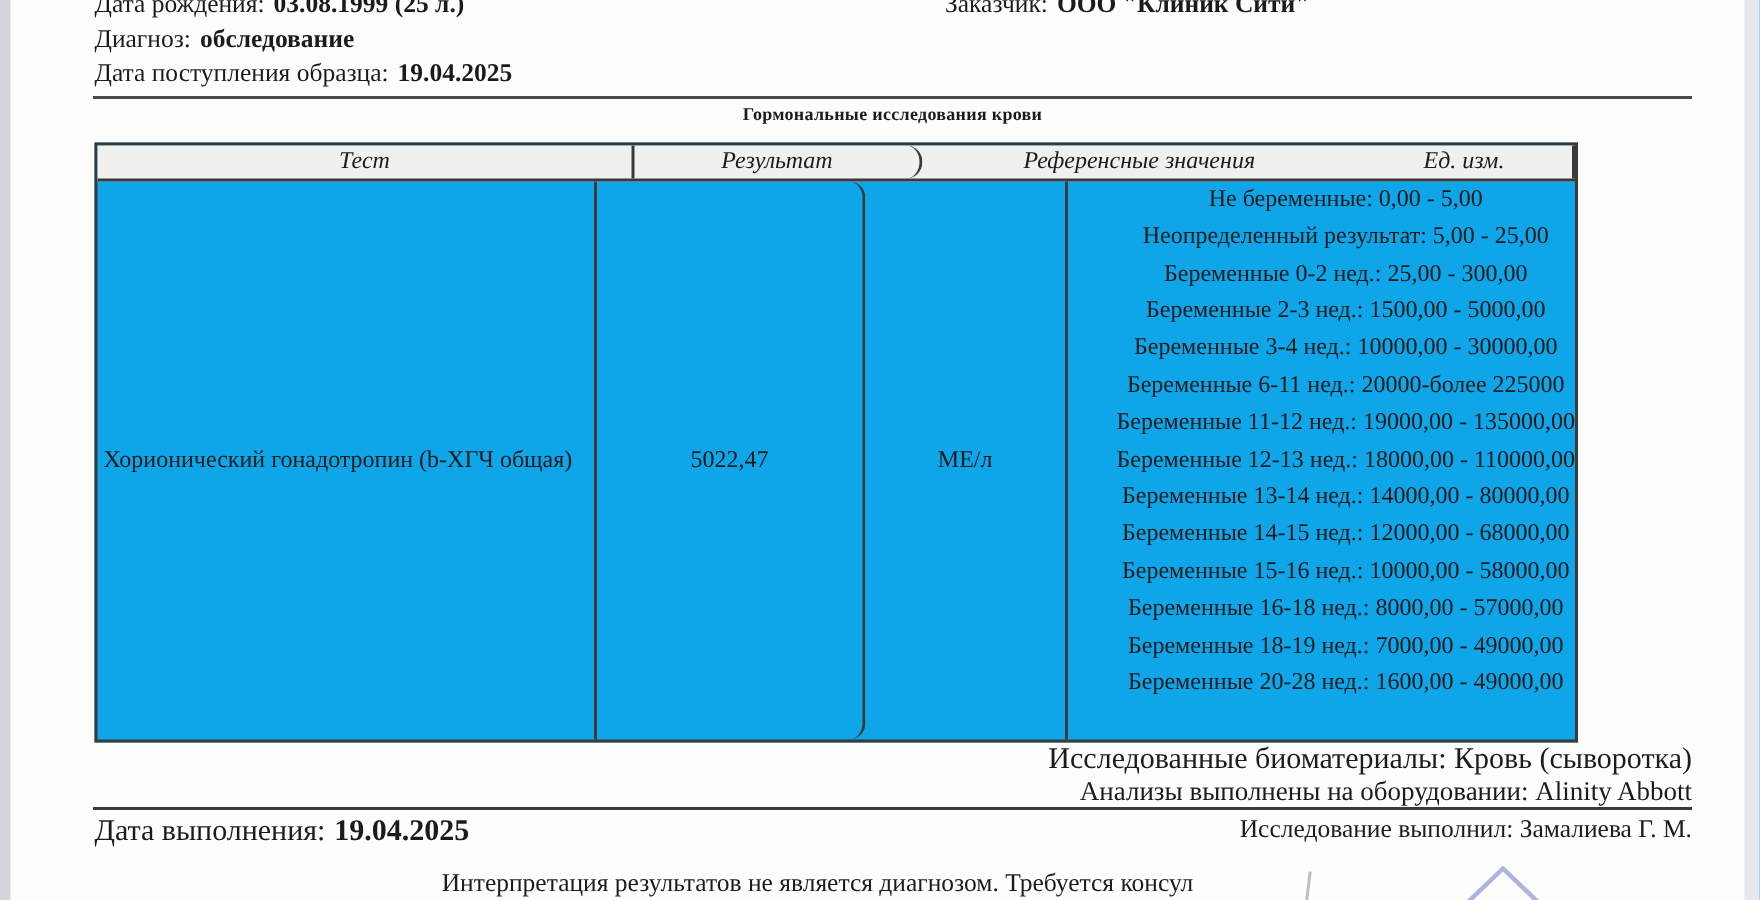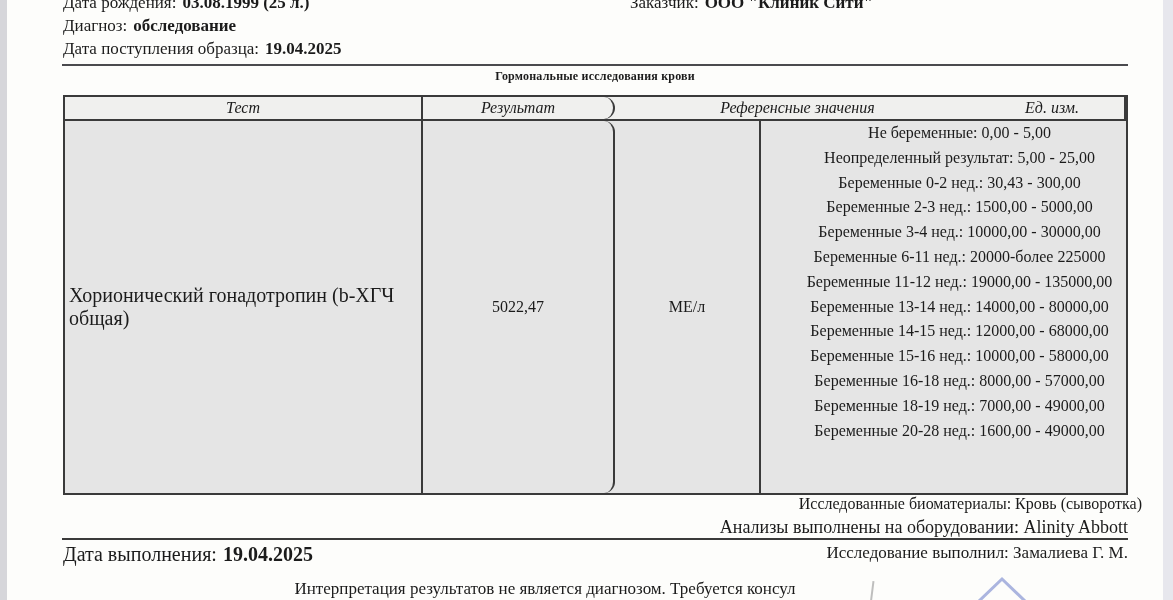--- a/index.html
+++ b/index.html
@@ -17,36 +17,36 @@
   
   .info-line{white-space:nowrap;font-size:17px;}
   .l-birth{left:63px;top:-7px;}
   .l-customer{left:630px;top:-7px;}
   .l-diag{left:63px;top:16px;}
   .l-sample{left:63px;top:39px;}
   .rule-top{left:62px;top:64px;width:1066px;height:0;border-top:2px solid #4a4a4e;}
   
   .title{left:62px;top:69px;width:1066px;text-align:center;font-size:12px;font-weight:bold;letter-spacing:.2px;}
   
-  .tbl{left:63px;top:95px;width:1065px;height:400px;border:2px solid #3a3a3a;background:#e5e5e5;box-sizing:border-box;}
+  .tbl{left:63px;top:95px;width:989px;height:400px;border:2px solid #3a3a3a;background:#0ea5e9;box-sizing:border-box;}
   .tbl-head{display:flex;height:22px;background:#f0f0ee;border-bottom:2px solid #3a3a3a;
     font-style:italic;font-size:16px;}
   .th{display:flex;align-items:center;justify-content:center;box-sizing:border-box;height:100%;}
   .bd-r{border-right:2px solid #3a3a3a;}
   .c1{width:358px;}
   .c2{width:192px;border-radius:11px;}
   .c3{width:146px;}
   .c4{flex:1;}
   .tbl-body{display:flex;height:372px;}
   .td{box-sizing:border-box;height:100%;display:flex;align-items:center;justify-content:center;}
-  .td-test{justify-content:flex-start;padding-left:4px;font-size:20px;}
+  .td-test{justify-content:flex-start;padding-left:4px;font-size:16px;}
   .td-refs{display:block;text-align:center;}
   .td-refs div{line-height:24.8px;white-space:nowrap;padding-left:32px;}
   
-  .f-bio{left:76px;top:495px;width:1066px;text-align:right;font-size:16px;}
+  .f-bio{left:62px;top:495px;width:1066px;text-align:right;font-size:20px;}
   .f-equip{left:62px;top:517px;width:1066px;text-align:right;font-size:18px;}
   .rule-bottom{left:62px;top:538px;width:1066px;height:0;border-top:2px solid #3a3a3a;}
   .f-date{left:63px;top:543px;font-size:20px;white-space:nowrap;}
   .f-performer{left:62px;top:543px;width:1066px;text-align:right;font-size:17px;}
   .f-disclaimer{left:62px;top:579px;width:966px;text-align:center;font-size:17px;}
   
   .stamp{left:976px;top:576px;}
   .sig-stroke{left:871px;top:581px;width:2px;height:24px;background:#8a8a8a;opacity:.55;transform:rotate(7deg);}
 </style>
 </head>
@@ -78,25 +78,26 @@
     <div class="th c4">Референсные значения</div>
     <div class="th c3 bd-r">Ед. изм.</div>
   </div>
   <div class="tbl-body">
     <div class="td td-test c1 bd-r">Хорионический гонадотропин (b-ХГЧ общая)</div>
     <div class="td c2 bd-r">5022,47</div>
     <div class="td c3 bd-r">МЕ/л</div>
     <div class="td td-refs c4">
         <div>Не беременные: 0,00 - 5,00</div>
         <div>Неопределенный результат: 5,00 - 25,00</div>
-        <div>Беременные 0-2 нед.: 30,43 - 300,00</div>
+        <div>Беременные 0-2 нед.: 25,00 - 300,00</div>
         <div>Беременные 2-3 нед.: 1500,00 - 5000,00</div>
         <div>Беременные 3-4 нед.: 10000,00 - 30000,00</div>
         <div>Беременные 6-11 нед.: 20000-более 225000</div>
         <div>Беременные 11-12 нед.: 19000,00 - 135000,00</div>
+        <div>Беременные 12-13 нед.: 18000,00 - 110000,00</div>
         <div>Беременные 13-14 нед.: 14000,00 - 80000,00</div>
         <div>Беременные 14-15 нед.: 12000,00 - 68000,00</div>
         <div>Беременные 15-16 нед.: 10000,00 - 58000,00</div>
         <div>Беременные 16-18 нед.: 8000,00 - 57000,00</div>
         <div>Беременные 18-19 нед.: 7000,00 - 49000,00</div>
         <div>Беременные 20-28 нед.: 1600,00 - 49000,00</div>
       </div>
   </div>
 </div>
 

